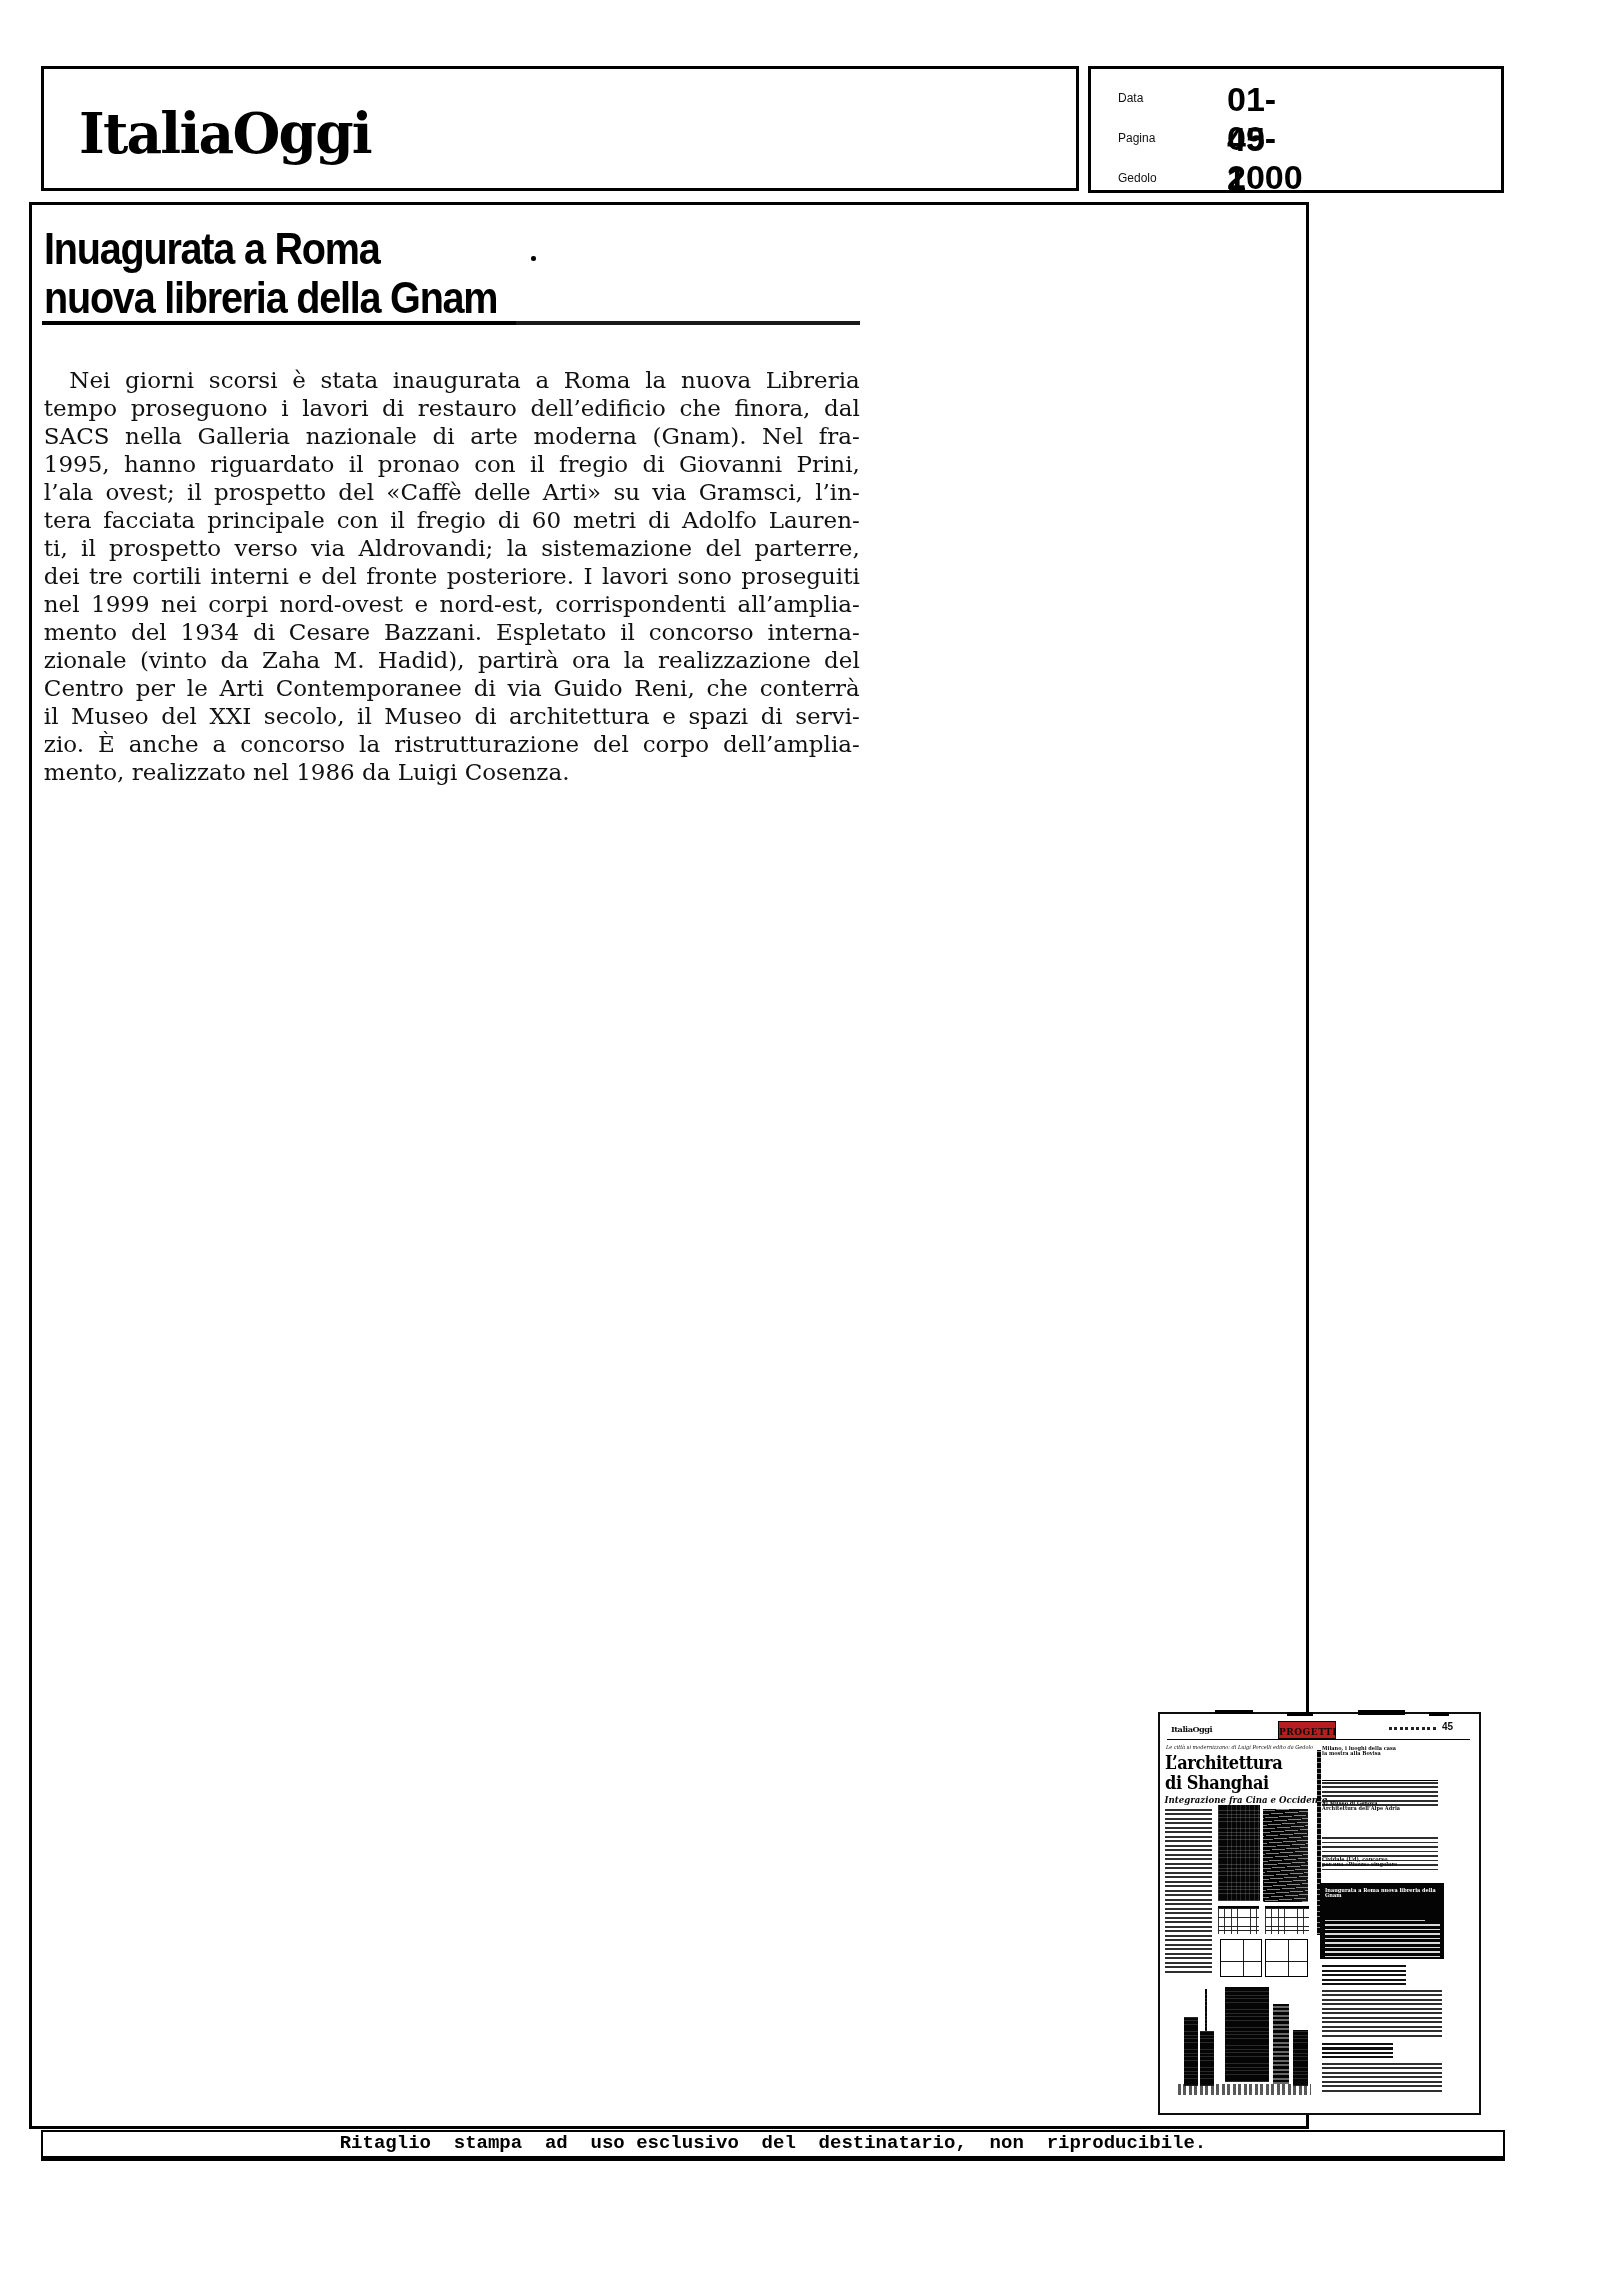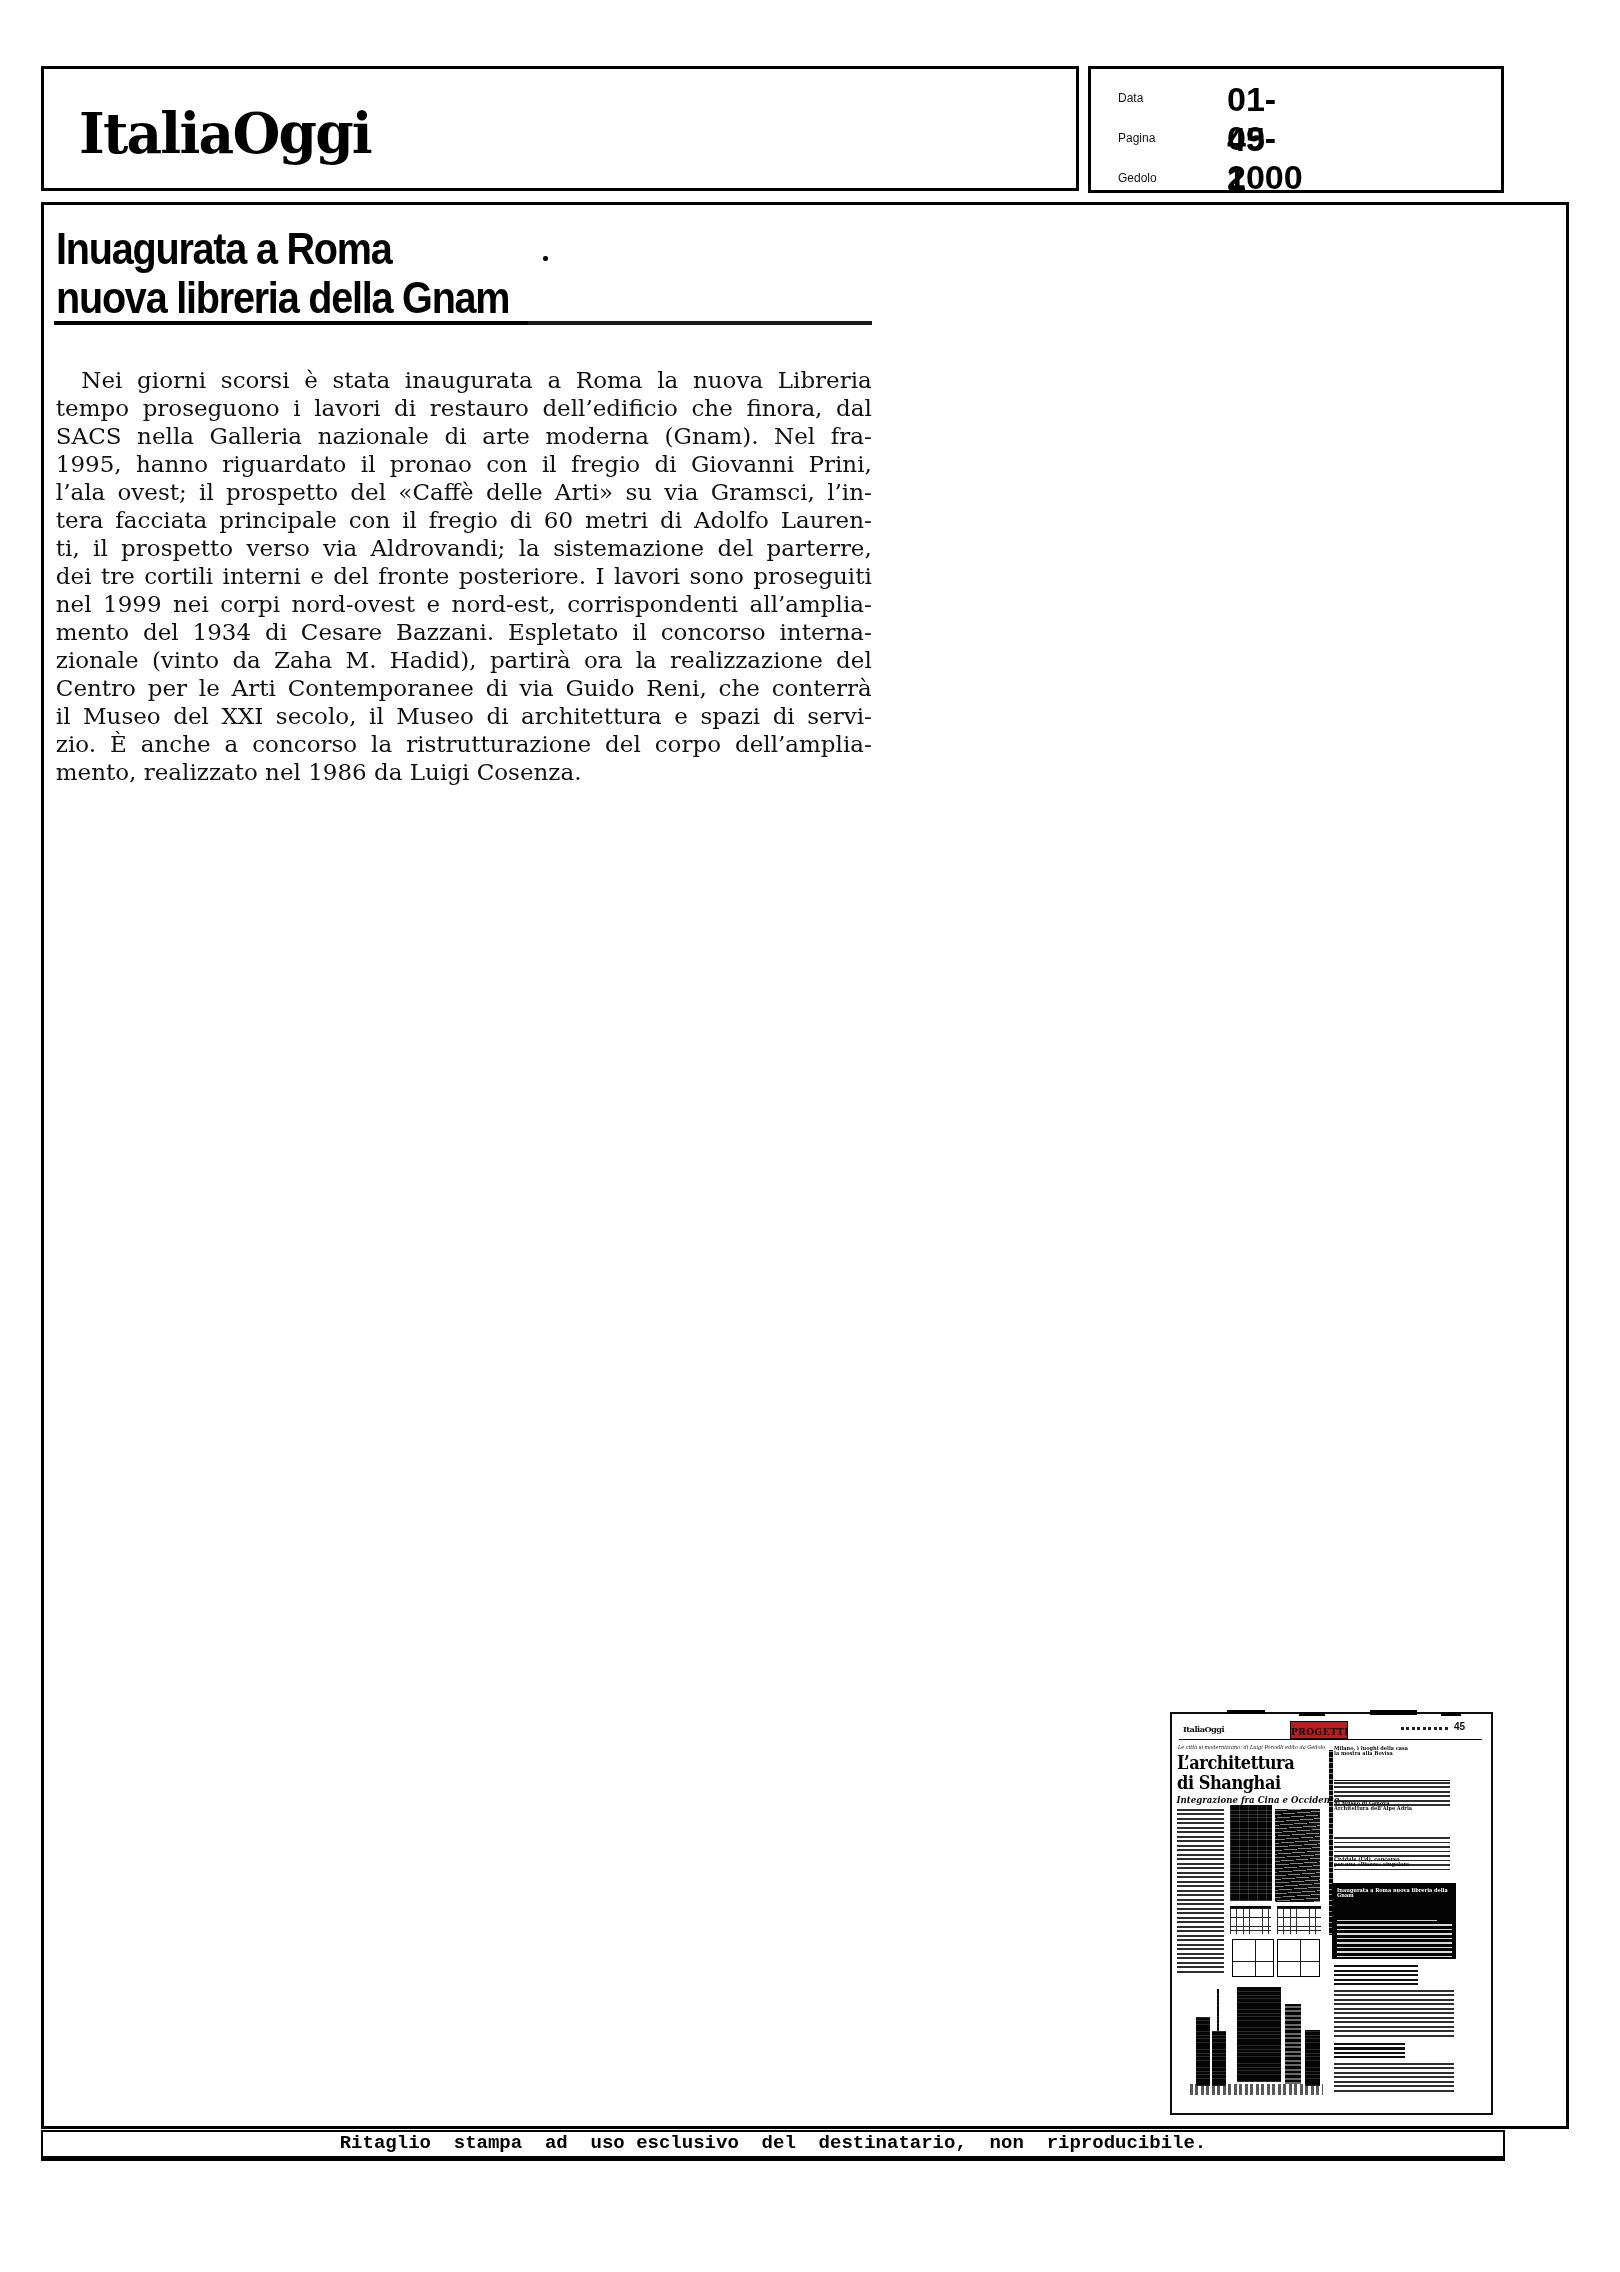--- a/index.html
+++ b/index.html
@@ -26,21 +26,21 @@
     position:absolute;left:0;top:9px;
     font-family:"Liberation Sans", sans-serif;font-size:12px;color:#111;
   }
   .inforow .val{
     position:absolute;left:109px;top:-1.8px;
     font-family:"Liberation Sans", sans-serif;font-weight:bold;
     font-size:34px;color:#000;letter-spacing:0px;
   }
 
   
-  #mainbox{left:41px;top:202px;width:1528px;height:1927px;}
+  #mainbox{left:29px;top:202px;width:1280px;height:1927px;}
 
   .headline{
     position:absolute;left:11.8px;
     font-family:"Liberation Sans", sans-serif;font-weight:bold;
     font-size:45px;letter-spacing:-1.4px;color:#000;
     transform:scaleX(.88);transform-origin:left top;
     white-space:nowrap;
   }
   #hl1{top:18px;}
   #hl2{top:67px;}

